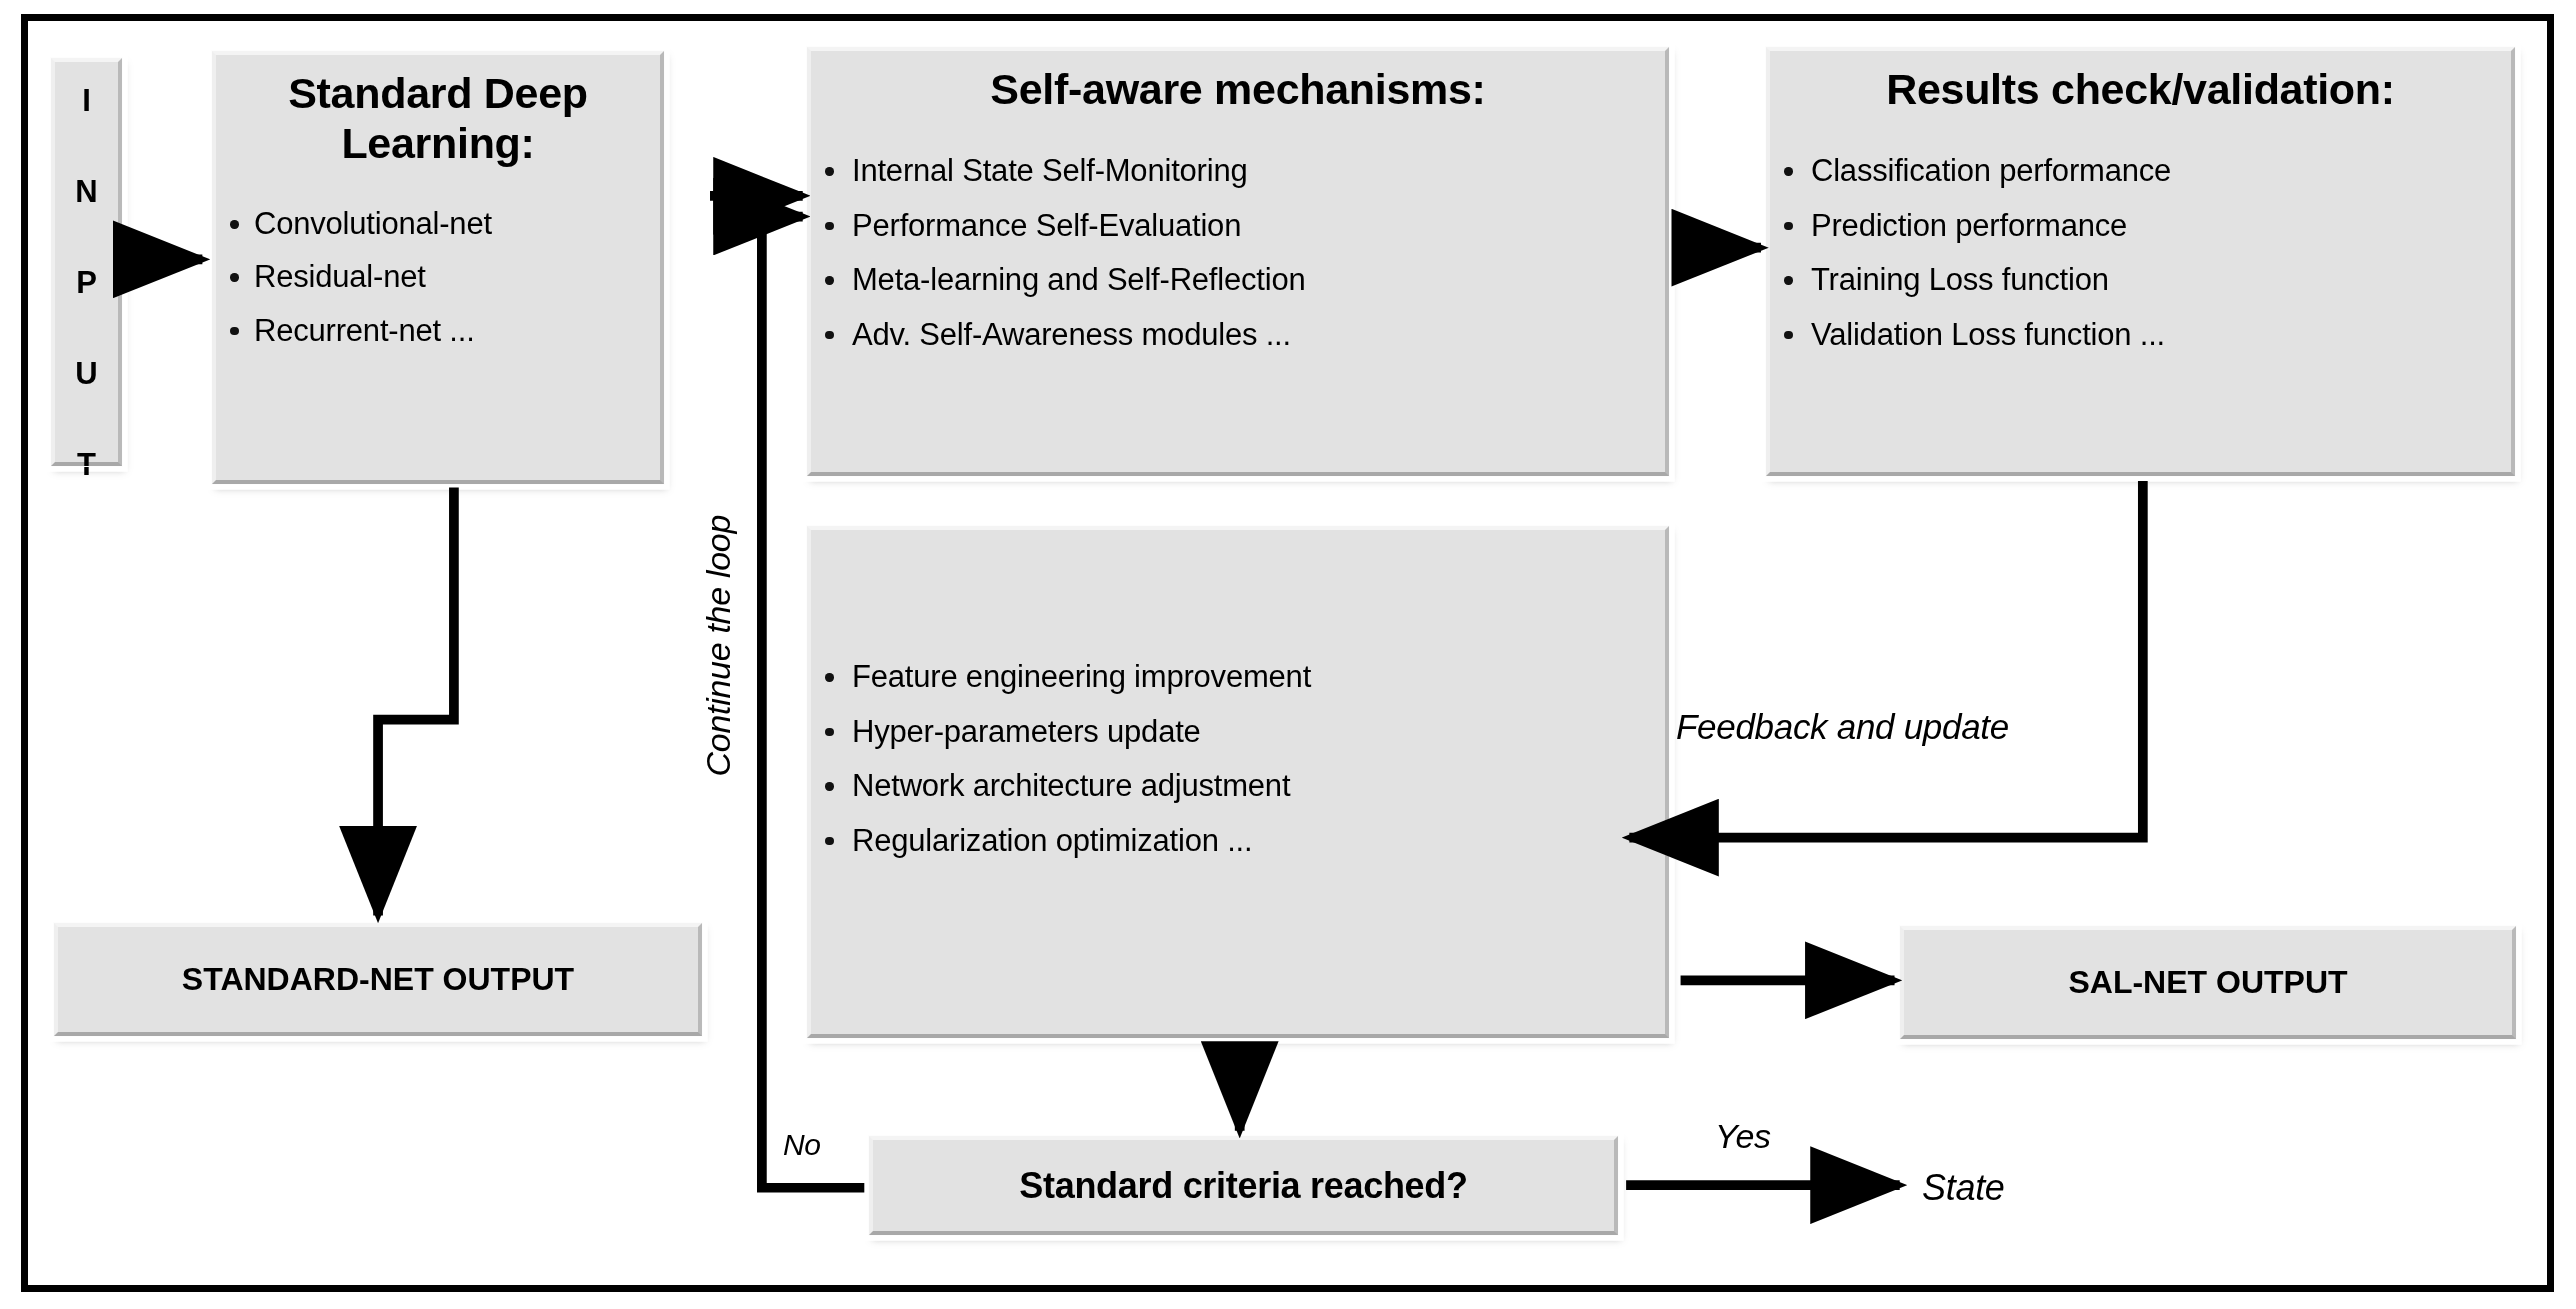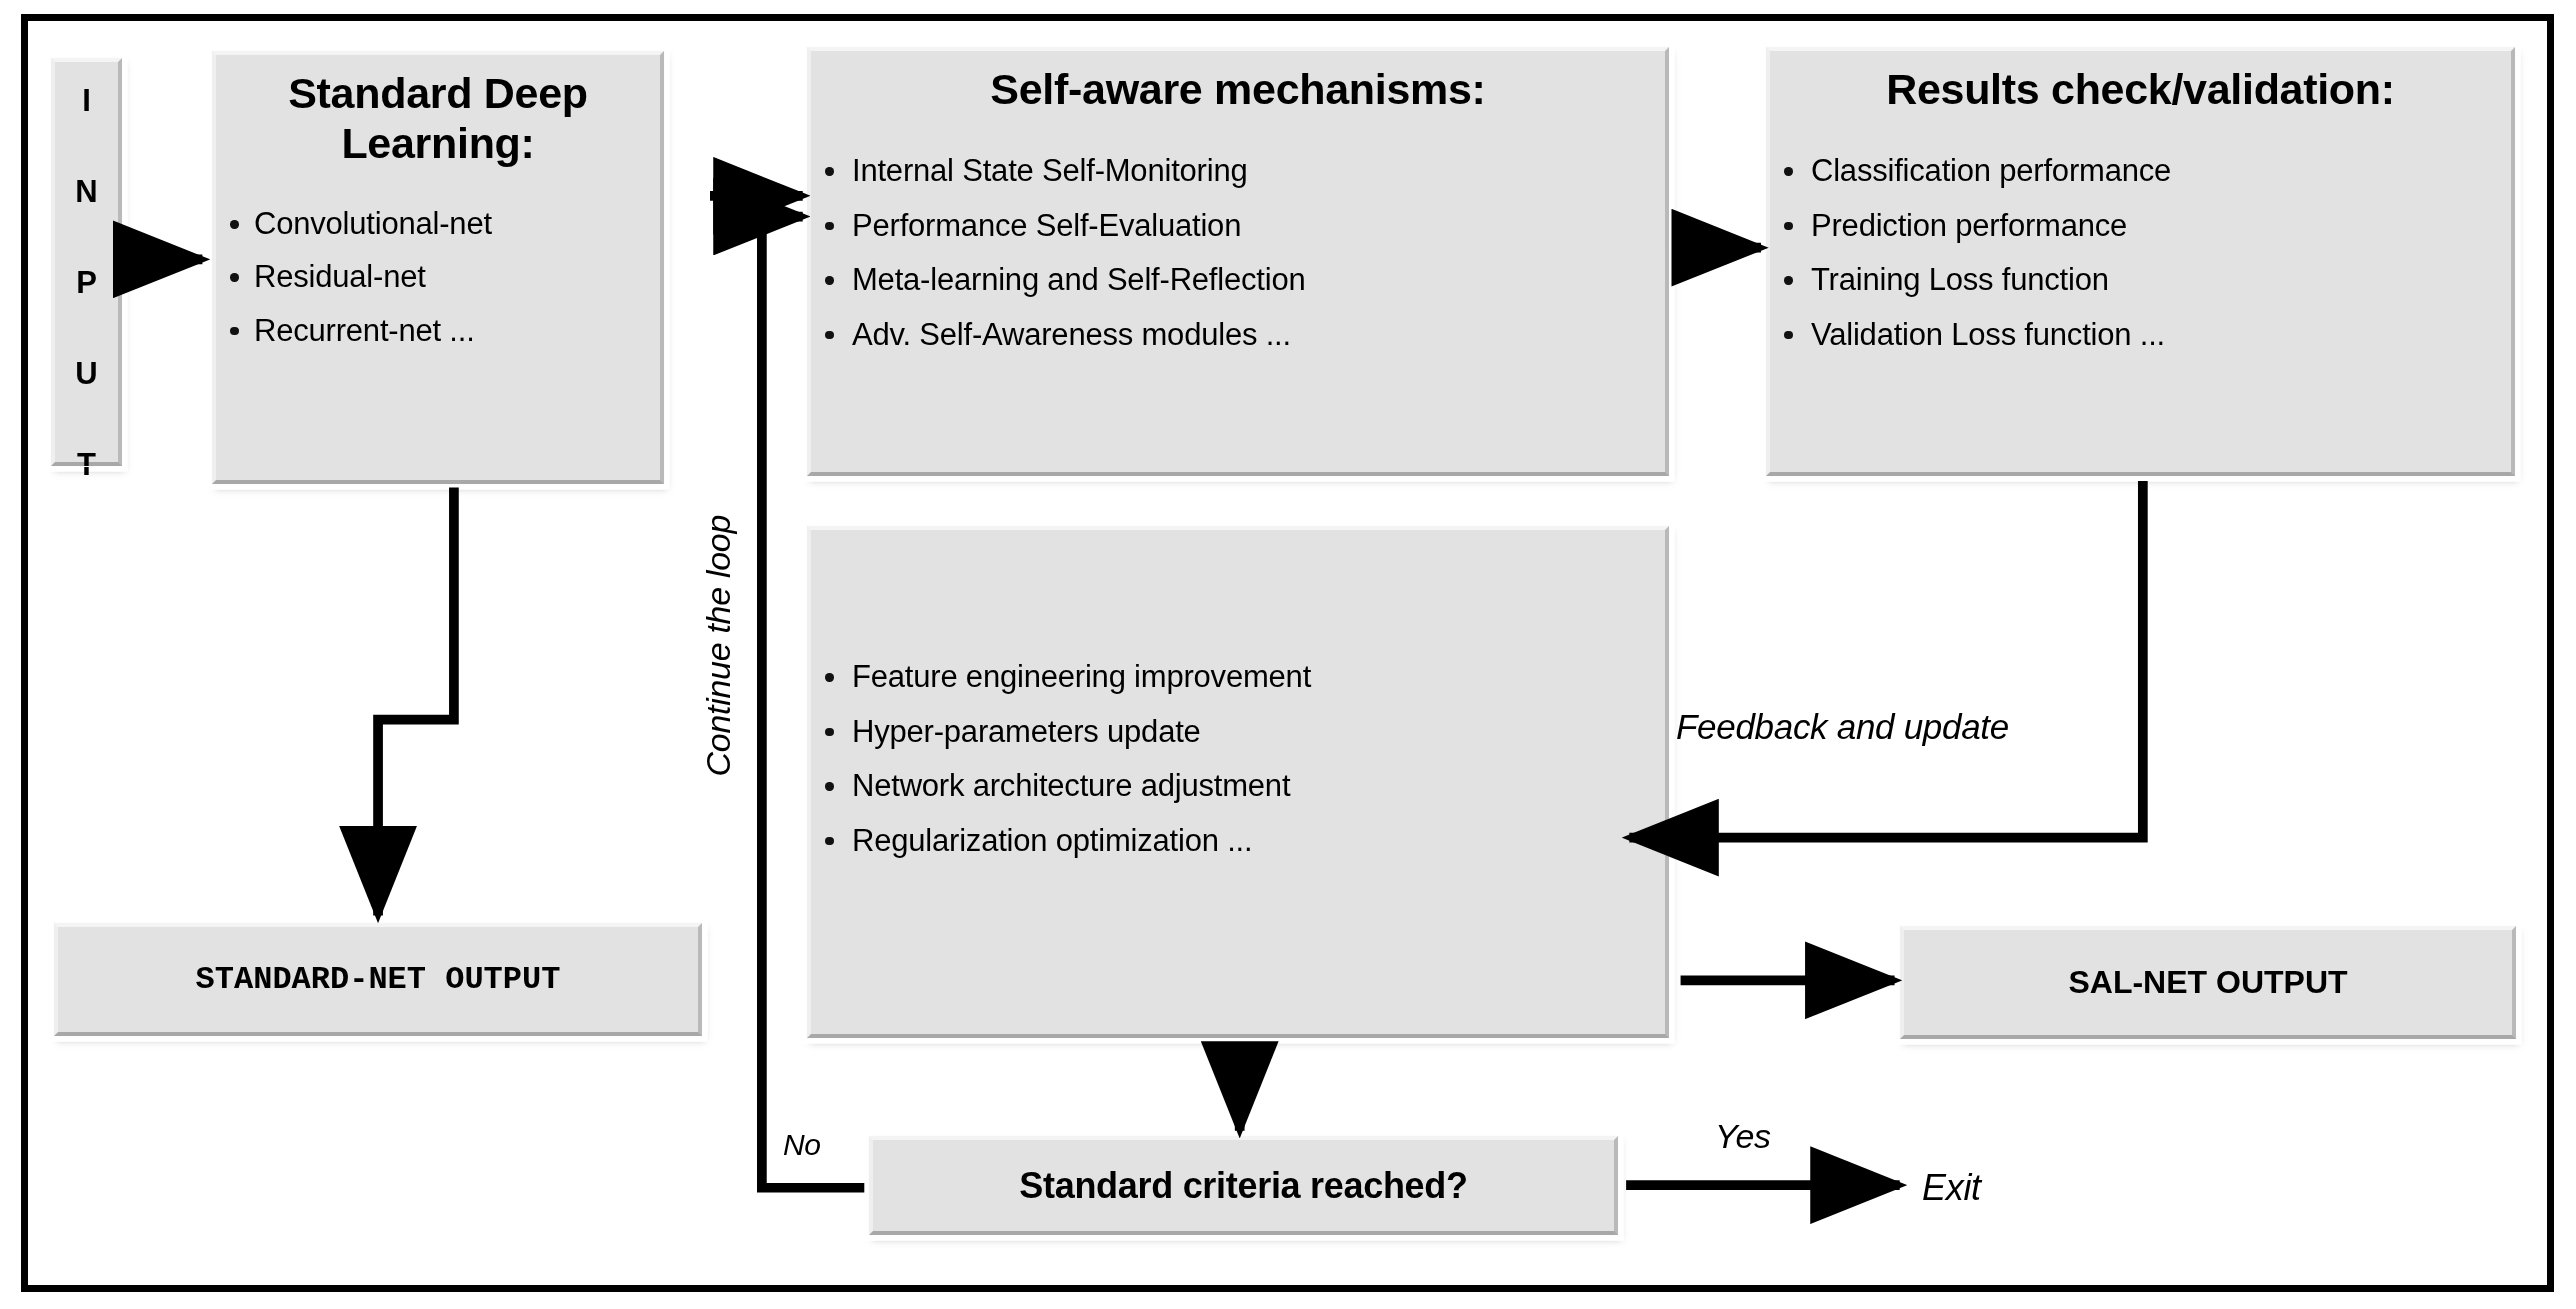--- a/index.html
+++ b/index.html
@@ -51,21 +51,21 @@
   #rcv-box ul{margin-top:36px;font-size:31px;}
   #rcv-box li{padding-left:41px;margin-bottom:14.3px;}
 
   #ano-box{left:807px;top:526px;width:862px;height:512px;}
   #ano-box .title{font-size:43px;padding:17px 78px 0;}
   #ano-box ul{margin-top:127px;font-size:31px;}
   #ano-box li{padding-left:41px;margin-bottom:14.3px;}
 
   #std-out{left:54px;top:923px;width:648px;height:113px;}
   #std-out .title{font-size:32px;height:100%;display:flex;align-items:center;
-                  justify-content:center;letter-spacing:0px;font-family:Liberation Mono, monospace;}
+                  justify-content:center;letter-spacing:0px;}
 
   #sal-out{left:1900px;top:926px;width:616px;height:113px;}
   #sal-out .title{font-size:32px;height:100%;display:flex;align-items:center;
                   justify-content:center;letter-spacing:0px;}
 
   #stop-box{left:869px;top:1136px;width:749px;height:99px;}
   #stop-box .title{font-size:36px;height:100%;display:flex;align-items:center;
                    justify-content:center;}
 
   
@@ -172,15 +172,15 @@
       <path d="M3305,742 L3305,1292 L2513,1292"></path>
 
       <path d="M1333,1832 L1175,1832 L1175,334 L1238,334"></path>
     </g>
   </svg>
 
   <div class="ilabel" id="lbl-loop">Continue the loop</div>
   <div class="ilabel" id="lbl-feedback">Feedback and update</div>
   <div class="ilabel" id="lbl-no">No</div>
   <div class="ilabel" id="lbl-yes">Yes</div>
-  <div class="ilabel" id="lbl-exit">Exit</div>
+  <div class="ilabel" id="lbl-exit">State</div>
 </div>
 
 
 </body></html>

